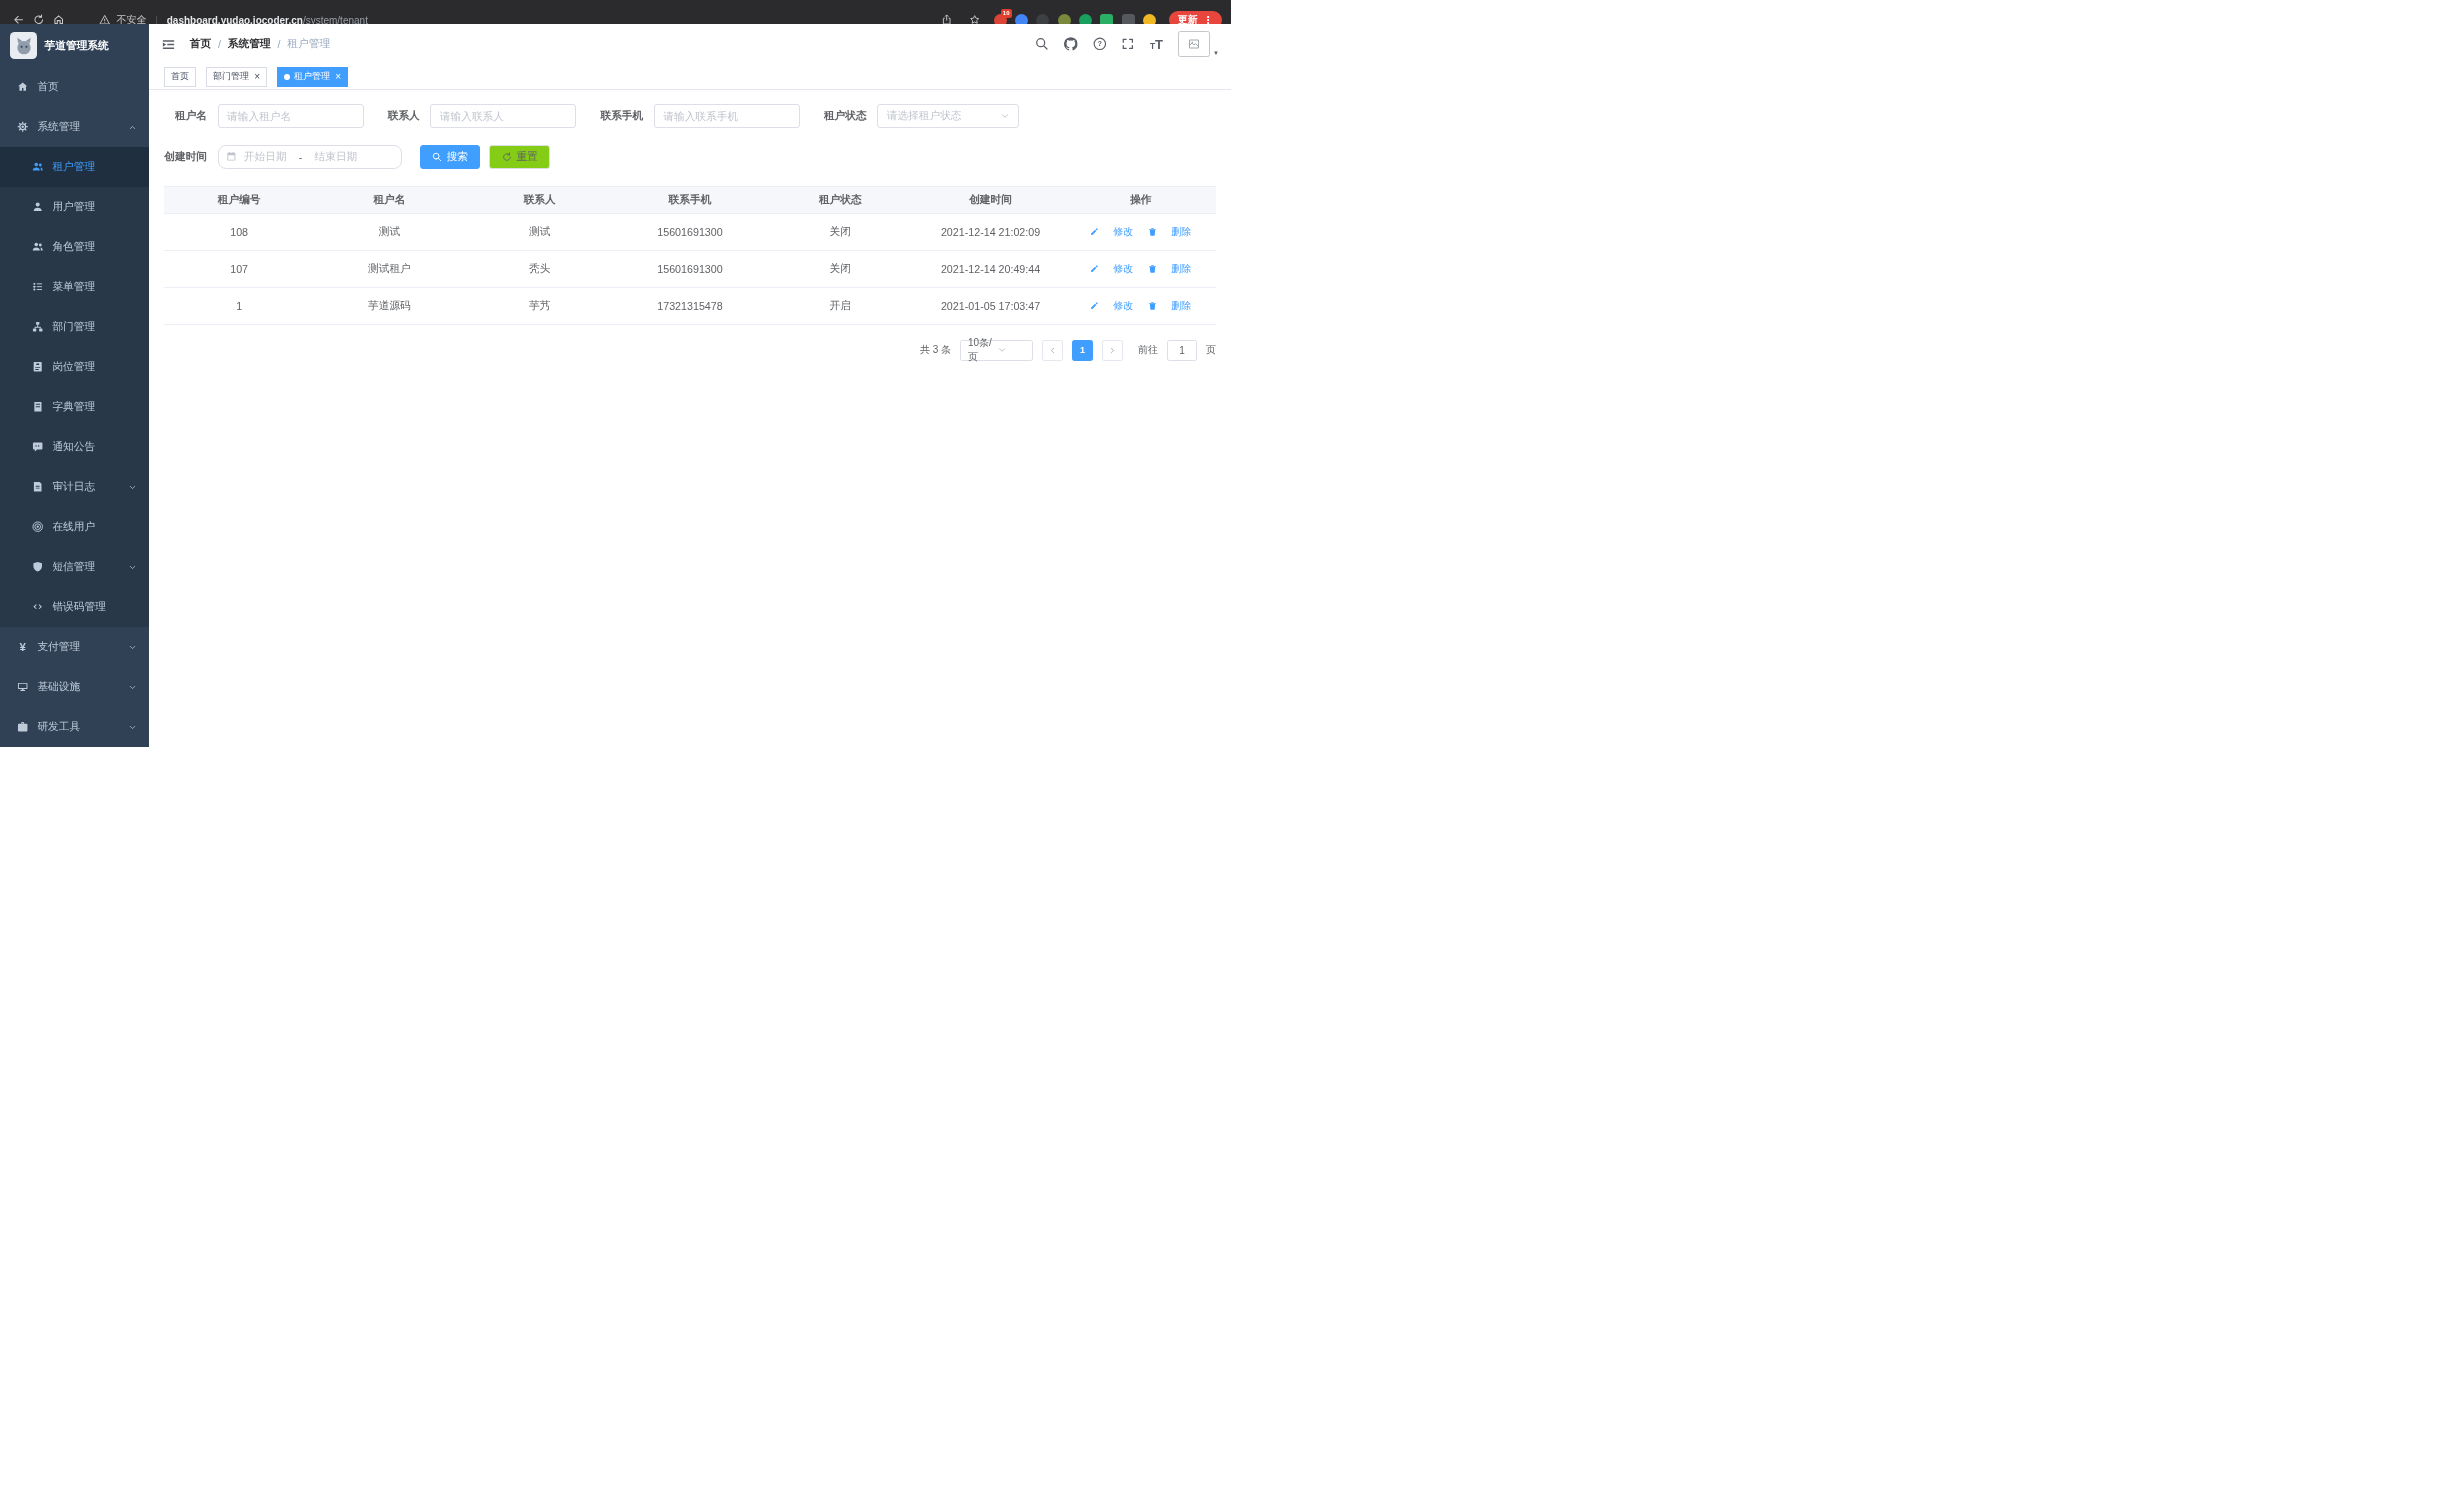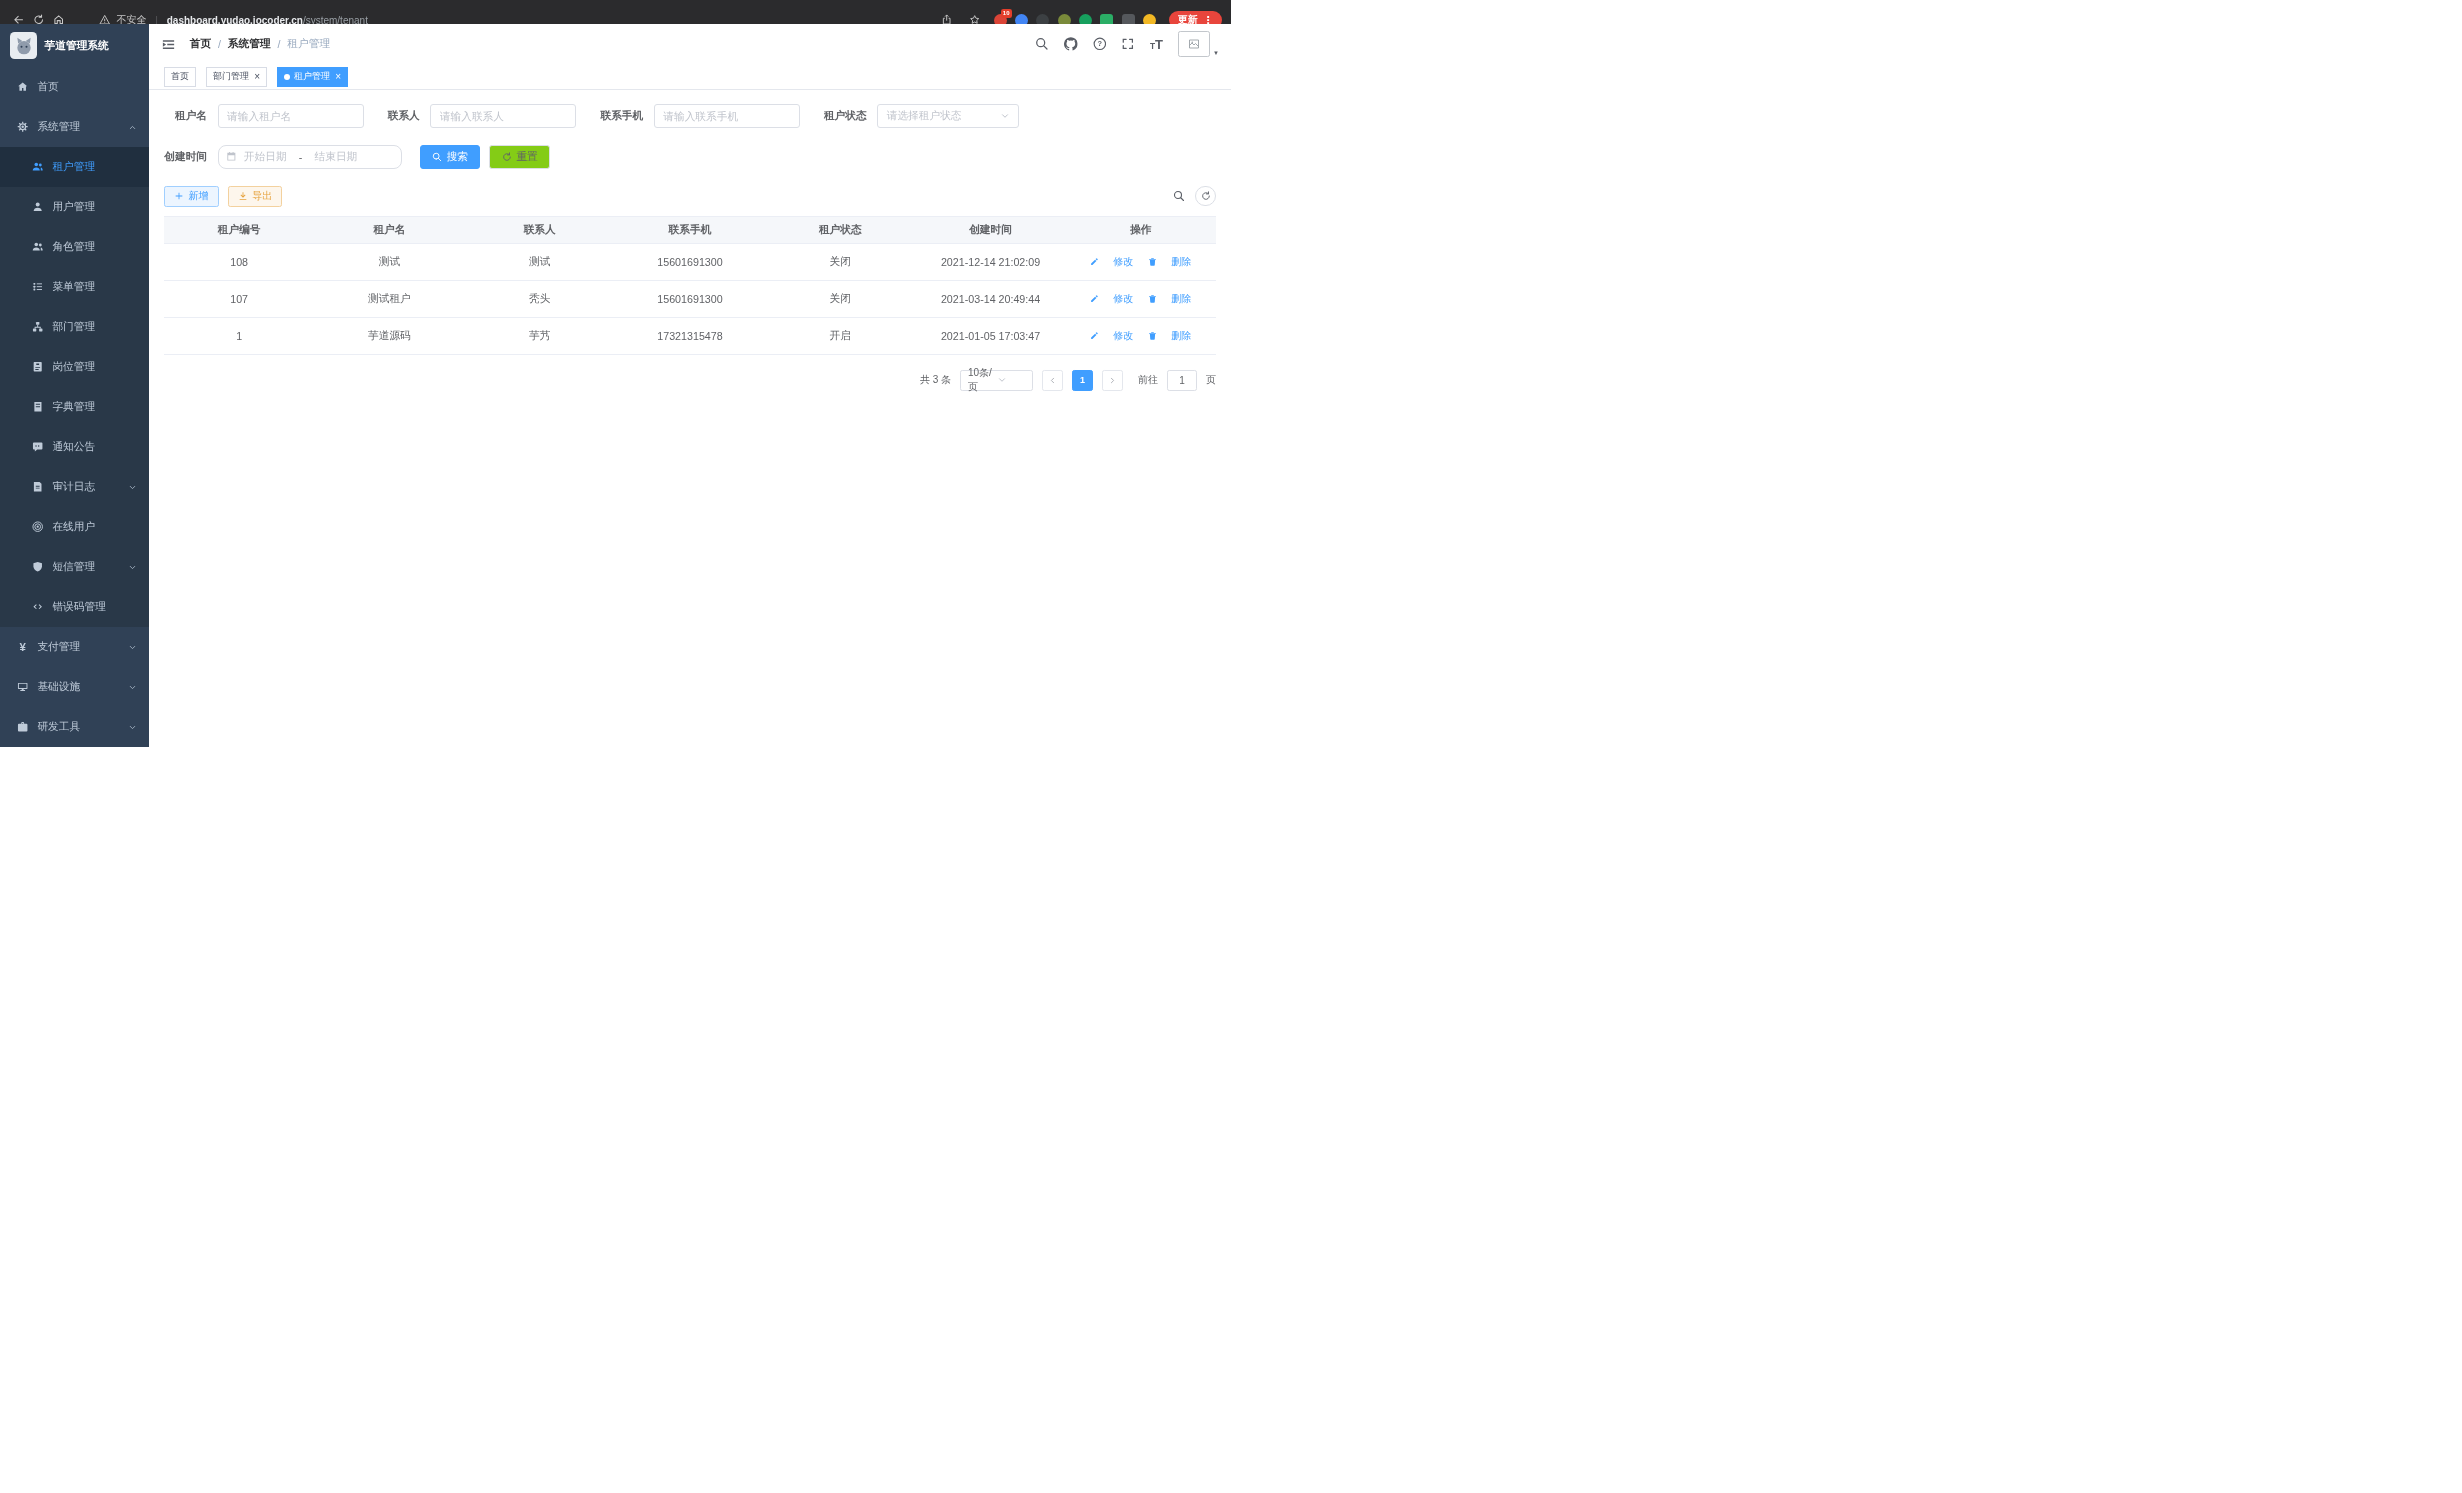--- a/index.html
+++ b/index.html
@@ -551,50 +551,20 @@
         <button class="btn btn-default">
           <span class="bi">
               <svg class="ic" viewBox="0 0 13 13" width="10" height="10">
                 <use href="#i-refresh"></use>
               </svg>
             </span>
           <span>重置</span>
         </button>
       </div>
 
-      <div class="toolbar">
-        <button class="btn sm plain-primary">
-          <span class="bi">
-              <svg class="ic" viewBox="0 0 13 13" width="10" height="10">
-                <use href="#i-plus"></use>
-              </svg>
-            </span>
-          <span>新增</span>
-        </button>
-        <button class="btn sm plain-warning">
-          <span class="bi">
-              <svg class="ic" viewBox="0 0 13 13" width="10" height="10">
-                <use href="#i-download"></use>
-              </svg>
-            </span>
-          <span>导出</span>
-        </button>
-        <div class="toolbar-right">
-          <span class="tool-icon">
-              <svg class="ic" viewBox="0 0 16 16" width="12" height="12">
-                <use href="#i-search"></use>
-              </svg>
-            </span>
-          <span class="tool-icon circle">
-              <svg class="ic" viewBox="0 0 13 13" width="10" height="10">
-                <use href="#i-refresh"></use>
-              </svg>
-            </span>
-        </div>
-      </div>
 
       <table class="data-table">
         <thead>
           <tr>
             <th>租户编号</th>
             <th>租户名</th>
             <th>联系人</th>
             <th>联系手机</th>
             <th>租户状态</th>
             <th>创建时间</th>
@@ -623,21 +593,21 @@
                   <span>删除</span>
                 </a>
             </td>
           </tr>
           <tr>
             <td>107</td>
             <td>测试租户</td>
             <td>秃头</td>
             <td>15601691300</td>
             <td>关闭</td>
-            <td>2021-03-14 20:49:44</td>
+            <td>2021-12-14 20:49:44</td>
             <td>
               <a class="op">
                   <svg class="ic" viewBox="0 0 12 12" width="9" height="9">
                     <use href="#i-edit"></use>
                   </svg>
                   <span>修改</span>
                 </a>
               <a class="op">
                   <svg class="ic" viewBox="0 0 12 12" width="9" height="9">
                     <use href="#i-trash"></use>

